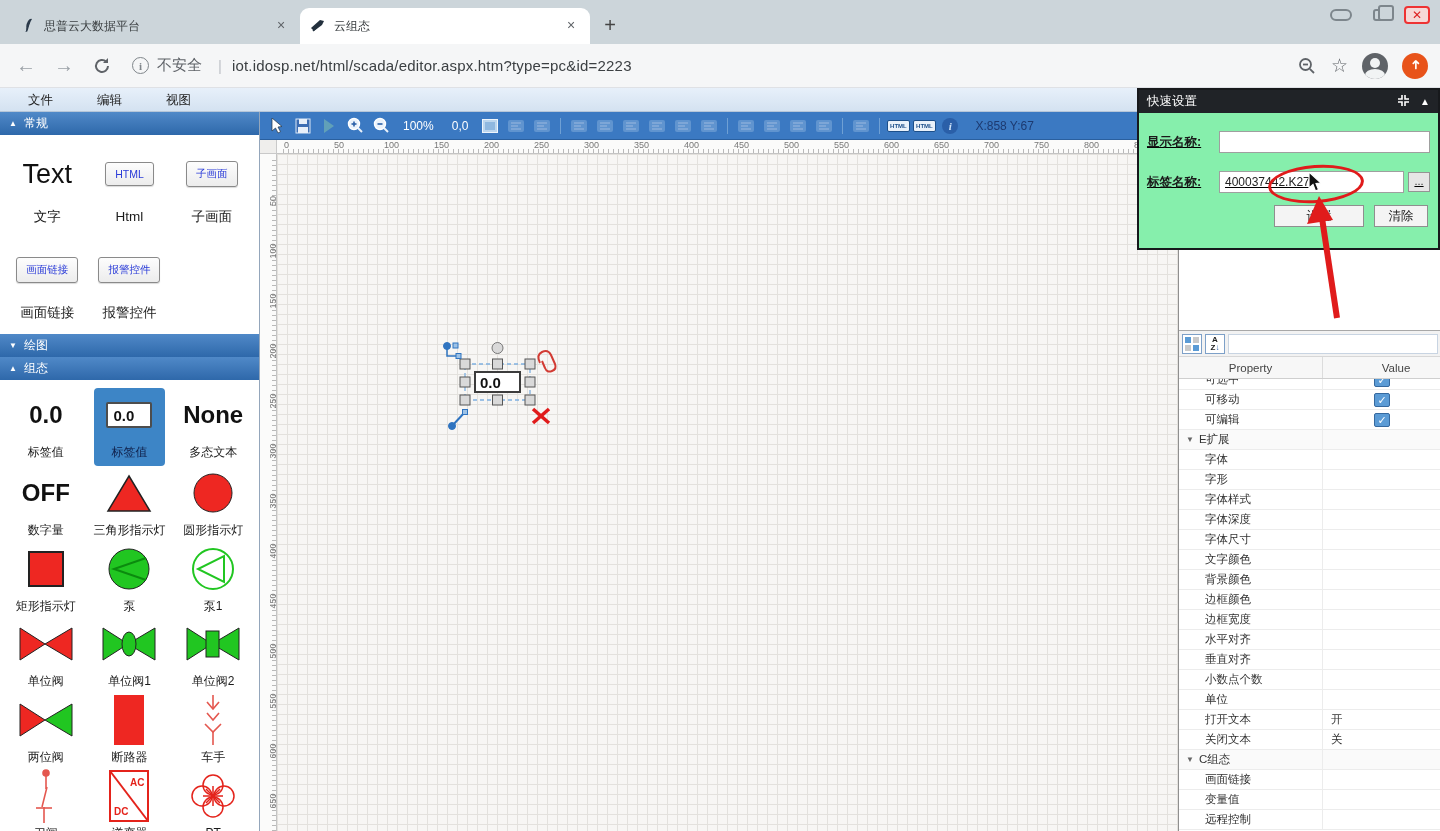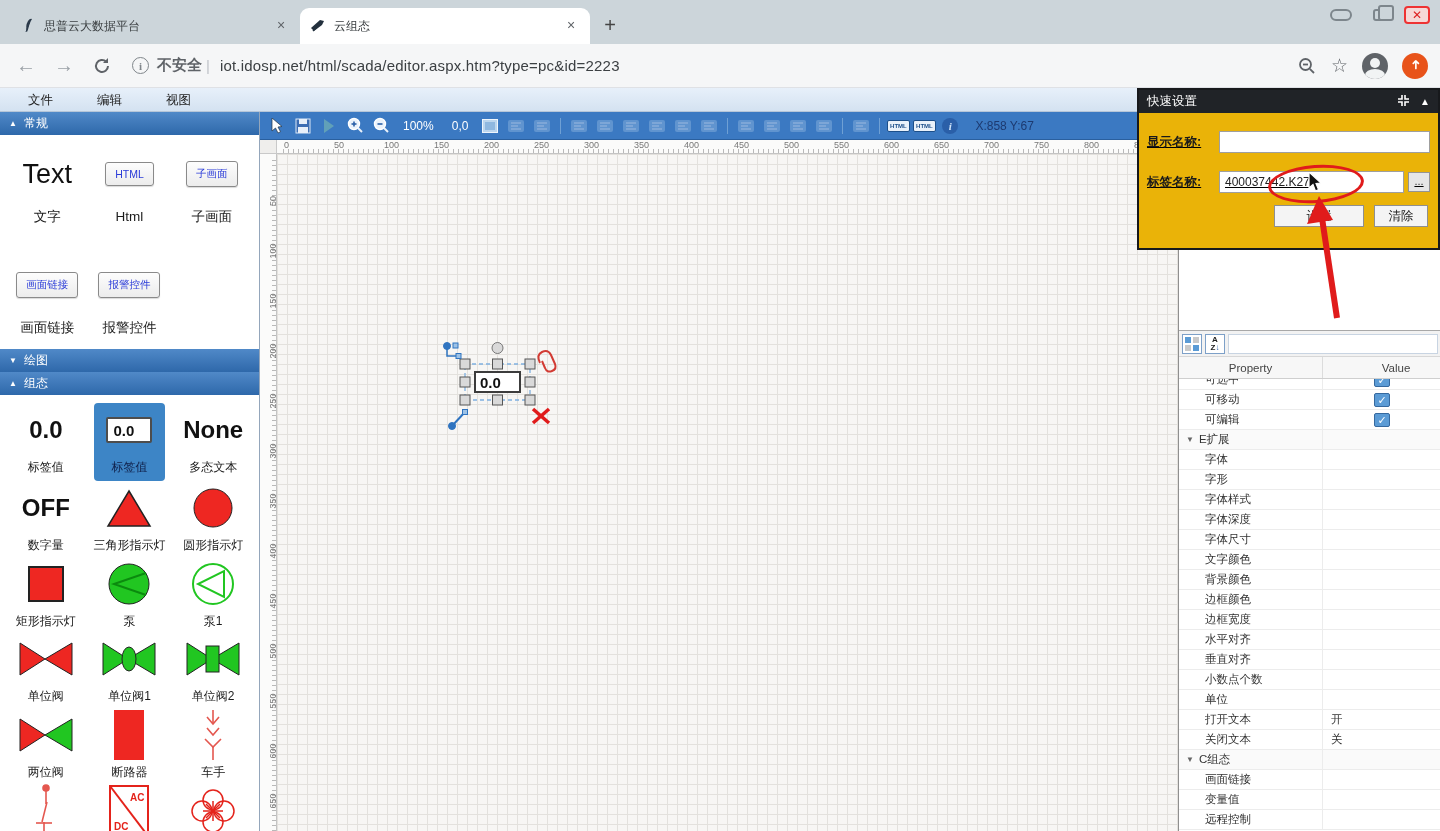--- a/index.html
+++ b/index.html
@@ -25,21 +25,21 @@
               display:flex; align-items:center; justify-content:center; background:#f6d9d7; }
 
   
   #addressbar { position:absolute; left:0; top:44px; width:1440px; height:44px; background:#f5f6f7; border-bottom:1px solid #dfe1e5;
                 display:flex; align-items:center; padding:0 12px; }
   .nav-ico { width:28px; height:28px; margin-right:10px; display:flex; align-items:center; justify-content:center; color:#9aa0a6; font-size:20px; }
   .nav-ico.dark { color:#5f6368; }
   #urlbox { flex:1; display:flex; align-items:center; font-size:15px; color:#5f6368; margin-left:6px; }
   .info-circle { width:17px; height:17px; border:1.5px solid #80868b; border-radius:50%; color:#80868b; font-size:11px; font-weight:bold;
                  display:inline-flex; align-items:center; justify-content:center; margin-right:8px; font-family:"Liberation Serif",serif; }
-  #url-sec { margin-right:4px;font-weight:bold; }
+  #url-sec { margin-right:16px; }
   #url-sep { color:#c0c4c8; margin-right:10px; font-weight:300; }
   #url-text { color:#3c4043; letter-spacing:.2px; }
   #addr-right { display:flex; align-items:center; gap:14px; margin-left:12px; }
   .star { font-size:19px; color:#5f6368; }
   .avatar { width:26px; height:26px; border-radius:50%; background:#5f6368; position:relative; overflow:hidden; }
   .avatar::before { content:""; position:absolute; left:8px; top:5px; width:10px; height:10px; border-radius:50%; background:#f1f3f4; }
   .avatar::after { content:""; position:absolute; left:3px; top:16px; width:20px; height:12px; border-radius:50%; background:#f1f3f4; }
   .updbtn { width:26px; height:26px; border-radius:50%; background:#e8531a; position:relative; }
   .updbtn::after { content:"➜"; position:absolute; left:0; top:4px; width:26px; text-align:center; color:#fff; font-size:13px; transform:rotate(-90deg); }
 
@@ -49,21 +49,21 @@
   .menu-item { padding:0 16px; font-size:12.5px; color:#222; line-height:24px;margin-left:12px; }
 
   
   #main { position:absolute; left:0; top:112px; width:1440px; height:719px; }
 
   
   #sidebar { position:absolute; left:0; top:0; width:260px; height:719px; background:#fff; border-right:1px solid #94a6bb; overflow:hidden; }
   .sec-head { height:23px; background:linear-gradient(#5089c8,#2e68aa); color:#fff; font-size:12px; display:flex; align-items:center; }
   .sec-head .arr { font-size:8px; margin:0 7px 0 9px; }
   .pal { background:#fff; }
-  .pal-common { padding:16px 6px 14px; display:grid; grid-template-columns:repeat(3,1fr); row-gap:37px; }
+  .pal-common { padding:16px 6px 14px; display:grid; grid-template-columns:repeat(3,1fr); row-gap:22px; }
   .pal-zutai { padding:12px 4px 0; display:grid; grid-template-columns:repeat(3,1fr); row-gap:8px; }
   .pal-item { display:flex; flex-direction:column; align-items:center; }
   .pal-icon { height:46px; display:flex; align-items:center; justify-content:center; }
   .pal-label { margin-top:8px; font-size:12px; color:#1b1b1b; text-align:center; line-height:1.15; max-width:82px; }
   .pal-common .pal-label { font-size:13.5px; margin-top:12px; }
   .pal-item.selected { background:#3d85c6; border-radius:4px; padding:4px 2px 6px; margin:-4px 6px; }
   .pal-item.selected .pal-label { color:#10204a; }
   .big-num { font-size:24px; font-weight:bold; color:#111; }
   .num-box { width:46px; height:26px; background:#fff; border:2px solid #4d4d4d; border-radius:2px; font-size:15px; font-weight:bold; color:#111;
              display:flex; align-items:center; padding-left:5px; }
@@ -124,21 +124,21 @@
   .prow .pname { width:144px; padding-left:26px; display:flex; align-items:center; border-right:1px solid #ececec; white-space:nowrap; }
   .prow.cat .pname { padding-left:7px; color:#333; }
   .prow.cat { background:#fafafa; }
   .prow .pval { flex:1; display:flex; align-items:center; justify-content:center; }
   .prow .pval.txt { justify-content:flex-start; padding-left:8px; }
   .cat-arrow { font-size:8px; color:#666; margin-right:5px; }
   .pcheck { width:16px; height:14px; background:#5b9bd5; border:1px solid #36699f; border-radius:2px; color:#fff; font-size:11px; line-height:12px; text-align:center; font-weight:bold; }
   .clip-top { margin-top:-9px; }
 
   
-  #quick-settings { position:absolute; left:1137px; top:88px; width:303px; height:162px; background:#eab308; border:2px solid #17191c; z-index:50; }
+  #quick-settings { position:absolute; left:1137px; top:88px; width:303px; height:162px; background:#86efac; border:2px solid #17191c; z-index:50; }
   #qs-title { height:23px; background:#202327; color:#fff; font-size:12.5px; display:flex; align-items:center; padding:0 8px; }
   #qs-title .qs-sp { flex:1; }
   .qs-ticon { color:#fff; margin-left:10px; font-size:10px; }
   .qs-row { display:flex; align-items:center; margin:18px 8px 0;text-decoration:underline; }
   .qs-label { width:72px; font-size:12.5px; font-weight:bold; color:#1a1a1a; }
   .qs-input { flex:1; height:22px; background:#fff; border:1px solid #9f9f9f; font-size:12px; color:#222; padding:0 5px; display:flex; align-items:center; }
   .qs-dots { width:22px; height:20px; margin-left:4px; background:#e6e6e6; border:1px solid #949494; font-size:11px; text-align:center; line-height:16px; color:#333; }
   #qs-btnrow { display:flex; justify-content:flex-end; gap:10px; margin:12px 10px 0; }
   .qs-btn { height:22px; background:#f4f4f4; border:1px solid #8f8f8f; font-size:12.5px; color:#1a1a1a; display:flex; align-items:center; justify-content:center; }
   #qs-set { width:90px; } #qs-clear { width:54px; }

